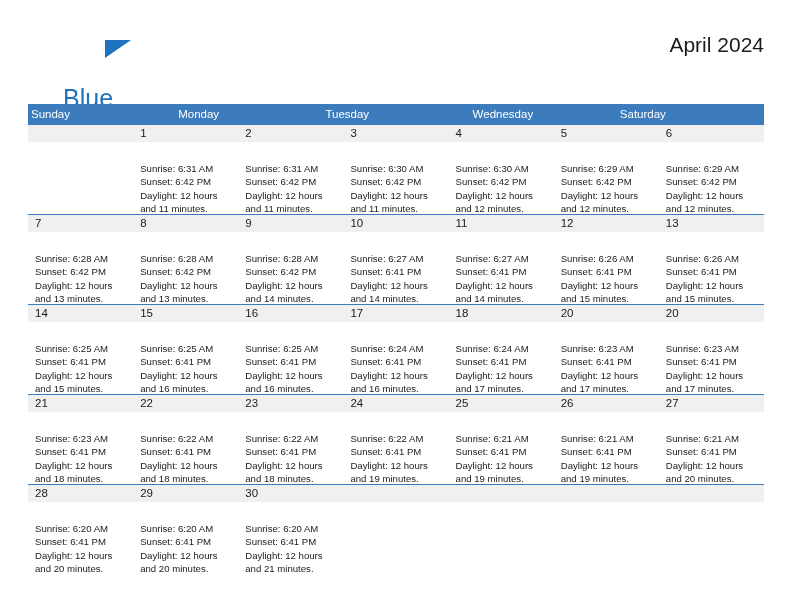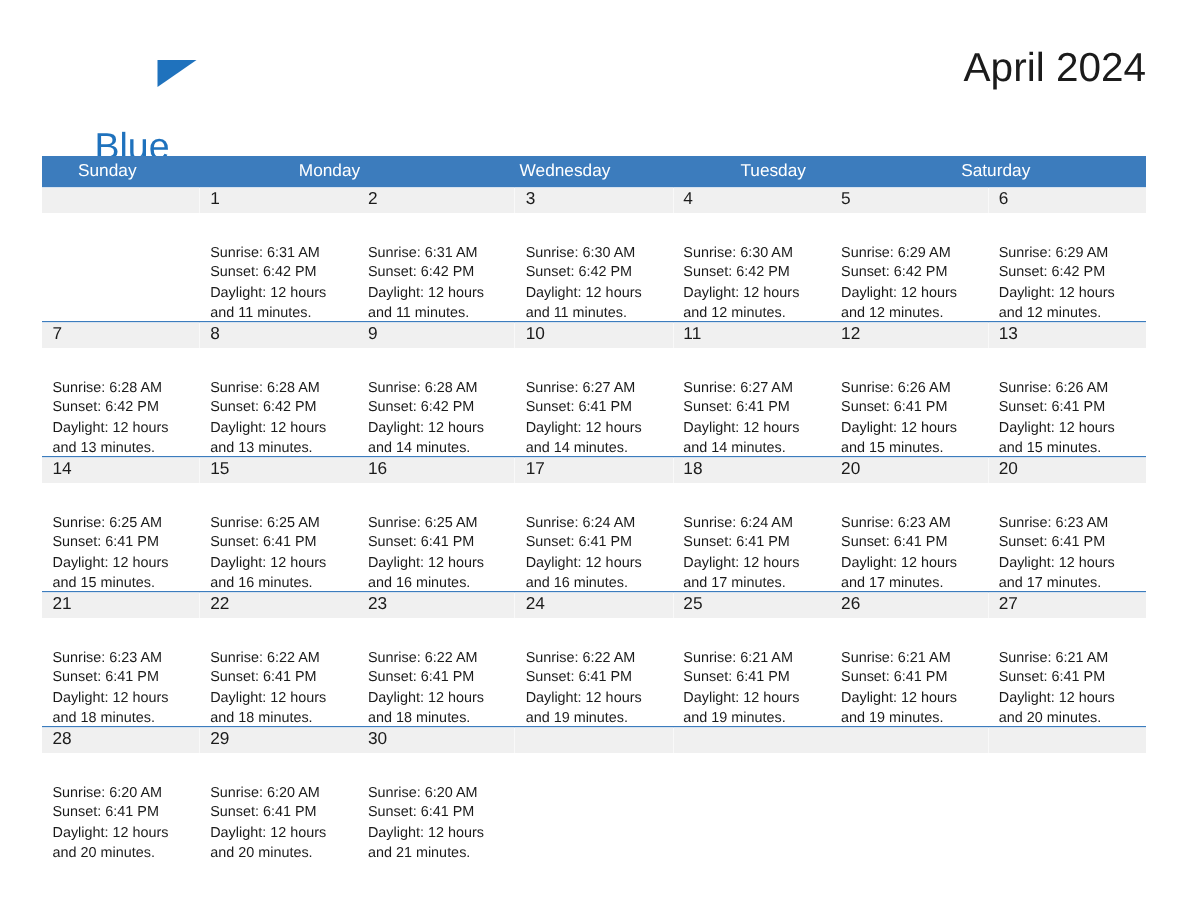--- a/index.html
+++ b/index.html
@@ -63,21 +63,21 @@
     font-family: Liberation Sans, sans-serif;
     margin-top: 28px;
   }
   .title-block {
     position: absolute;
     right: 0;
     top: 0;
     text-align: right;
   }
   .cal-title {
-    font-size: 27px;
+    font-size: 21px;
     color: #1b1b1b;
     line-height: 34px;
     white-space: nowrap;
   }
   .cal-subtitle {
     font-size: 14.5px;
     color: #1b1b1b;
     line-height: 22px;
     margin-top: 5px;
     white-space: nowrap;
@@ -91,21 +91,21 @@
     width: 736px;
   }
   .weekday-row {
     display: flex;
     background: #3c7cbd;
     height: 21px;
   }
   .weekday {
     flex: 1 1 0;
     box-sizing: border-box;
-    padding-left: 24px;
+    padding-left: 3px;
     color: #ffffff;
     font-size: 11.5px;
     line-height: 21px;
     white-space: nowrap;
     overflow: hidden;
   }
 
   .week-row {
     border-top: 1px solid #3c7cbd;
   }
@@ -160,22 +160,22 @@
       <div class="cal-title">April 2024</div>
     </div>
 
   </div>
 
   <div class="calendar">
 
     <div class="weekday-row">
       <div class="weekday">Sunday</div>
       <div class="weekday">Monday</div>
+      <div class="weekday">Tuesday</div>
       <div class="weekday">Wednesday</div>
-      <div class="weekday">Tuesday</div>
       <div class="weekday">Saturday</div>
     </div>
 
     <div id="weeks-container">
         <div class="week-row">
           <div class="week-inner">
             <div class="day-cell empty">
               <div class="day-number"></div>
             </div>
             <div class="day-cell">

